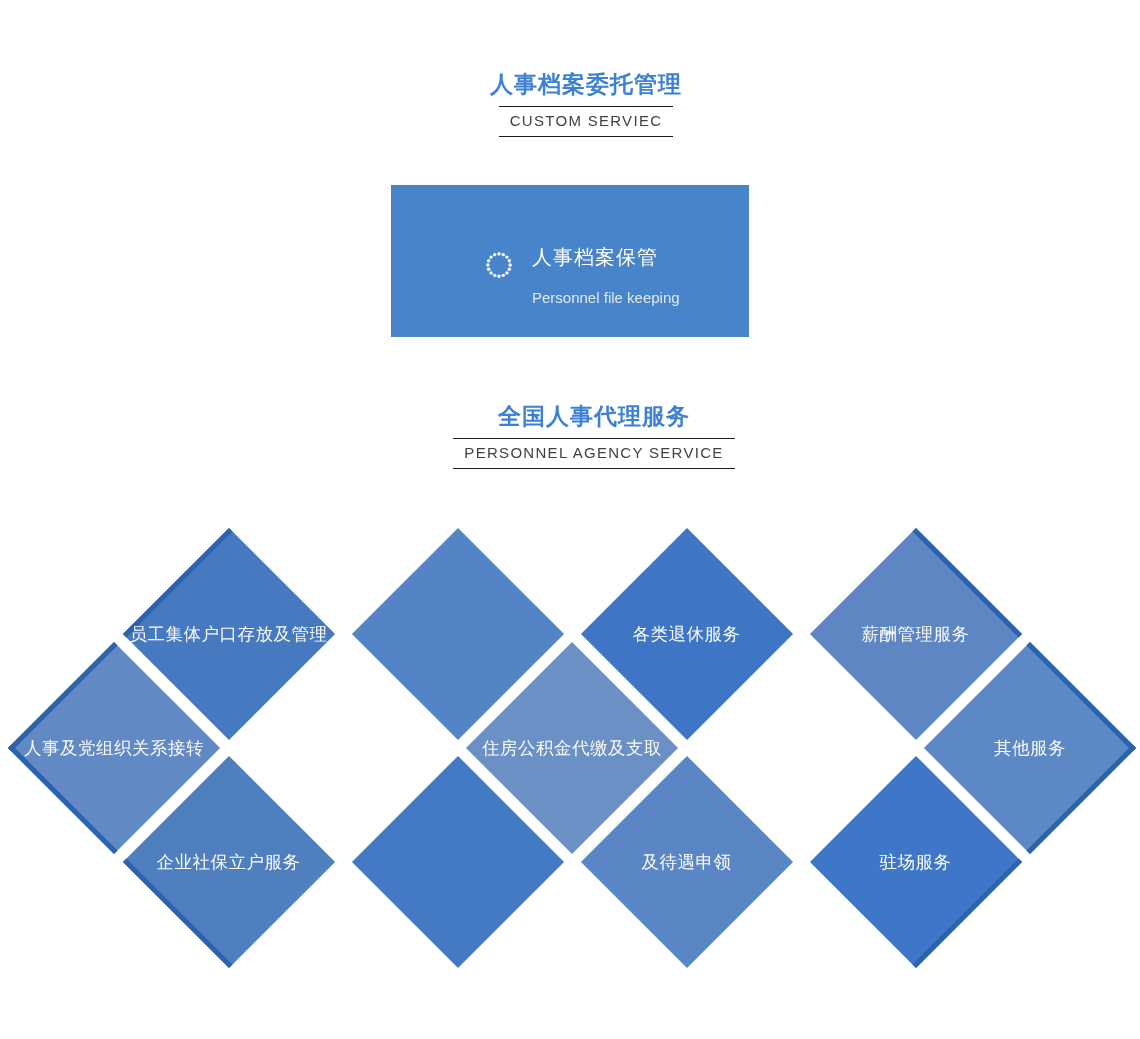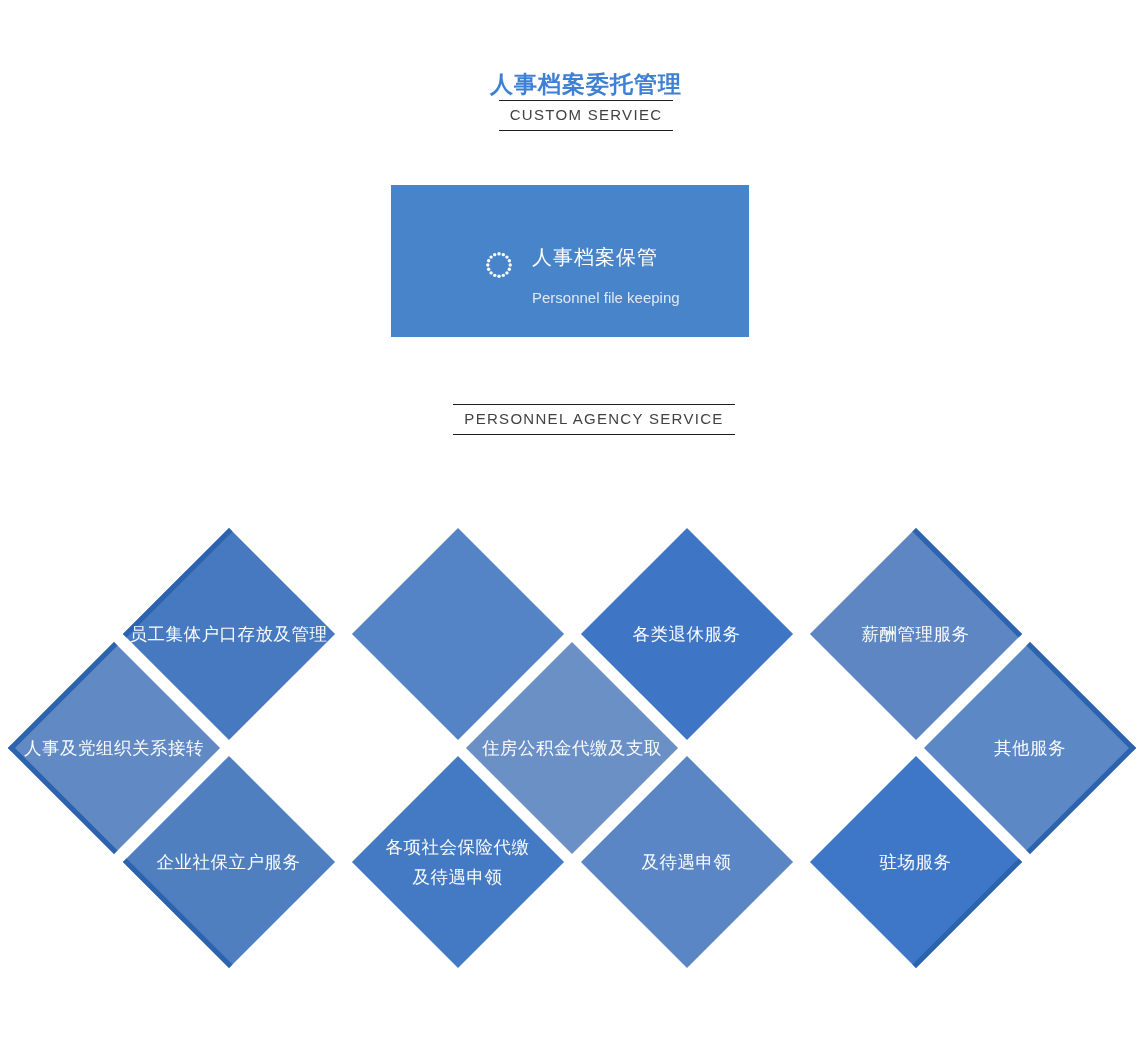--- a/index.html
+++ b/index.html
@@ -10,21 +10,21 @@
   }
   .sec-header { position:absolute; left:0; width:100%; text-align:center;padding-left:16px; }
   #sec-custom { top:70px; }
   #sec-agency { top:402px; }
   #sec-agency .sec-inner { display:inline-block; transform:translateX(8px); }
   #sec-custom .sec-inner { display:inline-block; }
   .sec-title {
     margin:0; font-size:23px; font-weight:bold; line-height:28px; letter-spacing:1px;
   }
   .rule-box {
-    display:inline-block; margin-top:2px; padding:6px 11px 7px 11px;
+    display:inline-block; margin-top:8px; padding:6px 11px 7px 11px;
     border-top:1.5px solid #1e1e1e; border-bottom:1.5px solid #1e1e1e;
     font-size:15px; letter-spacing:1.3px; color:#414141; line-height:16px;
   }
   .banner {
     position:absolute; left:391px; top:185px; width:358px; height:152px;
   }
   .banner-icon { position:absolute; left:93px; top:65px; }
   .banner-text { position:absolute; left:141px; top:59px; color:#ffffff; }
   .banner-title { font-size:20px; line-height:27px; letter-spacing:1px; }
   .banner-subtitle { font-size:15px; line-height:19px; opacity:0.82; margin-top:17px;text-align:right; }
@@ -73,20 +73,21 @@
         <circle cx="25.35" cy="10.71" r="1.7" fill="#ffffff"></circle>
       </svg>
     <div class="banner-text">
       <div class="banner-title">人事档案保管</div>
       <div class="banner-subtitle">Personnel file keeping</div>
     </div>
   </div>
 
   <header class="sec-header" id="sec-agency">
     <div class="sec-inner">
+      <h1 class="sec-title js-title-blue" style="color: rgb(62, 128, 213);">全国人事代理服务</h1>
       <div class="rule-box" style="color: rgb(65, 65, 65); border-top-color: rgb(30, 30, 30); border-bottom-color: rgb(30, 30, 30);">
         <span>PERSONNEL AGENCY SERVICE</span>
       </div>
     </div>
   </header>
 
   <div class="diamond-field" id="diamond-field">
       <div class="diamond" style="left: 153.5px; top: 559px; background: rgb(70, 121, 191); border-left: 5px solid rgb(44, 99, 174);"></div>
       <div class="diamond-label" style="left: 228.5px; top: 634px; color: rgb(255, 255, 255);">员工集体户口存放及管理</div>
       <div class="diamond" style="left: 382.5px; top: 559px; background: rgb(85, 132, 198);"></div>
@@ -96,21 +97,19 @@
       <div class="diamond-label" style="left: 915.5px; top: 634px; color: rgb(255, 255, 255);">薪酬管理服务</div>
       <div class="diamond" style="left: 39px; top: 673px; background: rgb(97, 137, 196); border-left: 5px solid rgb(44, 99, 174); border-bottom: 5px solid rgb(44, 99, 174);"></div>
       <div class="diamond-label" style="left: 114px; top: 748px; color: rgb(255, 255, 255);">人事及党组织关系接转</div>
       <div class="diamond" style="left: 497px; top: 673px; background: rgb(106, 144, 198);"></div>
       <div class="diamond-label" style="left: 572px; top: 748px; color: rgb(255, 255, 255);">住房公积金代缴及支取</div>
       <div class="diamond" style="left: 955px; top: 673px; background: rgb(92, 136, 197); border-top: 5px solid rgb(44, 99, 174); border-right: 5px solid rgb(44, 99, 174);"></div>
       <div class="diamond-label" style="left: 1030px; top: 748px; color: rgb(255, 255, 255);">其他服务</div>
       <div class="diamond" style="left: 153.5px; top: 787px; background: rgb(79, 127, 191); border-bottom: 5px solid rgb(44, 99, 174);"></div>
       <div class="diamond-label" style="left: 228.5px; top: 862px; color: rgb(255, 255, 255);">企业社保立户服务</div>
       <div class="diamond" style="left: 382.5px; top: 787px; background: rgb(67, 122, 195);"></div>
-      <div class="diamond-label" style="left: 457.5px; top: 862px; color: rgb(255, 255, 255);">各项社会保险代缴
-及待遇申领</div>
       <div class="diamond" style="left: 611.5px; top: 787px; background: rgb(91, 134, 197);"></div>
       <div class="diamond-label" style="left: 686.5px; top: 862px; color: rgb(255, 255, 255);">及待遇申领</div>
       <div class="diamond" style="left: 840.5px; top: 787px; background: rgb(62, 119, 199); border-right: 5px solid rgb(44, 99, 174);"></div>
       <div class="diamond-label" style="left: 915.5px; top: 862px; color: rgb(255, 255, 255);">驻场服务</div>
     </div>
 
 </div>
 
 </body></html>

